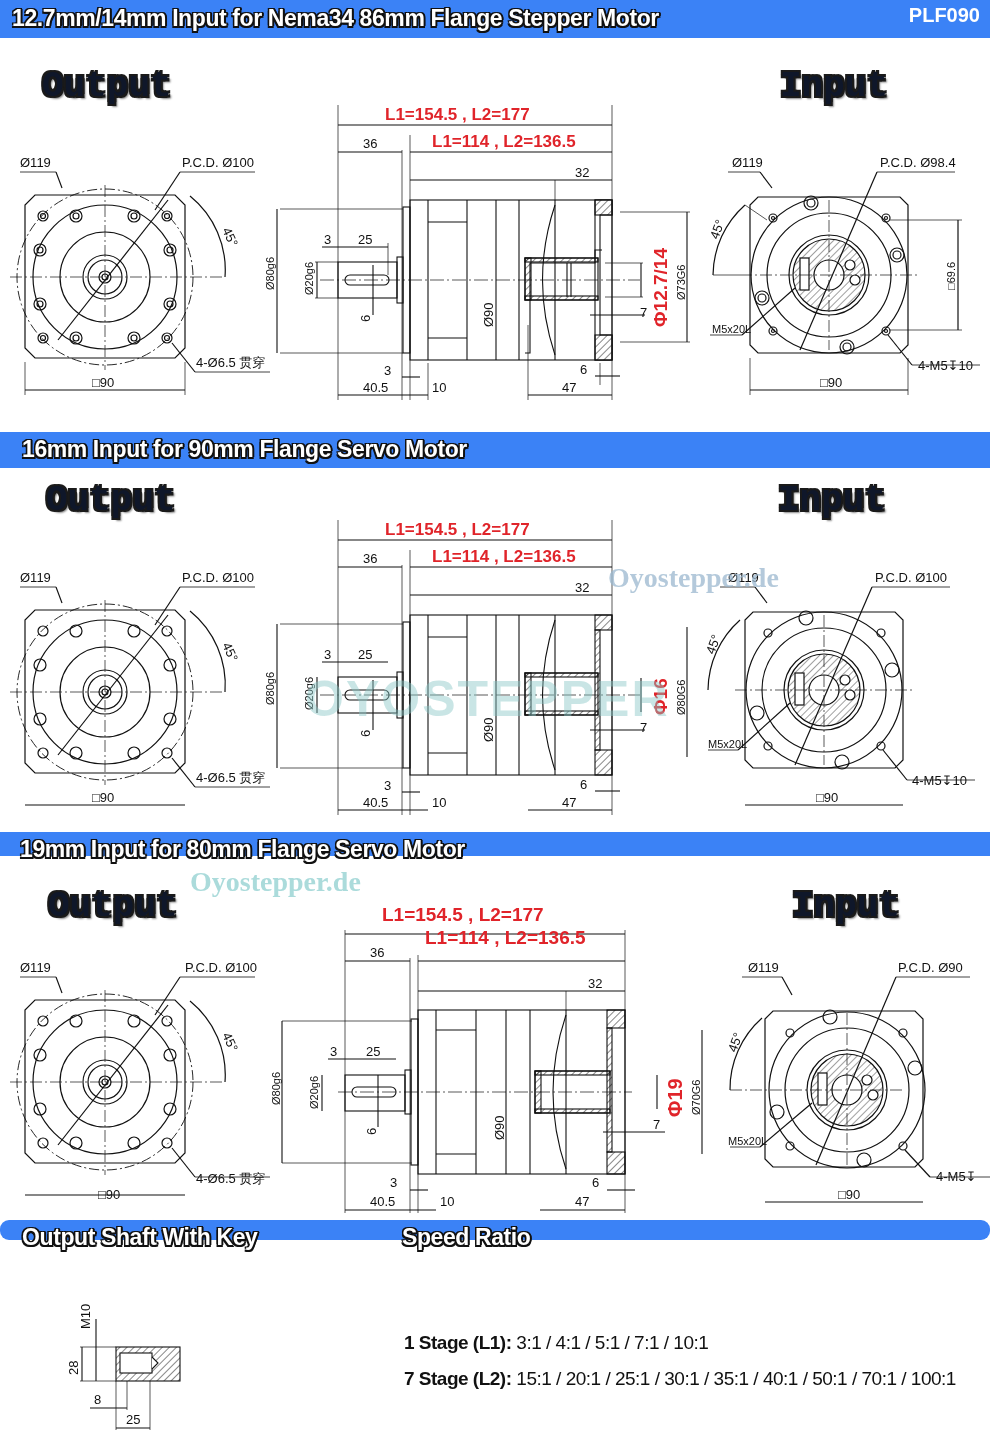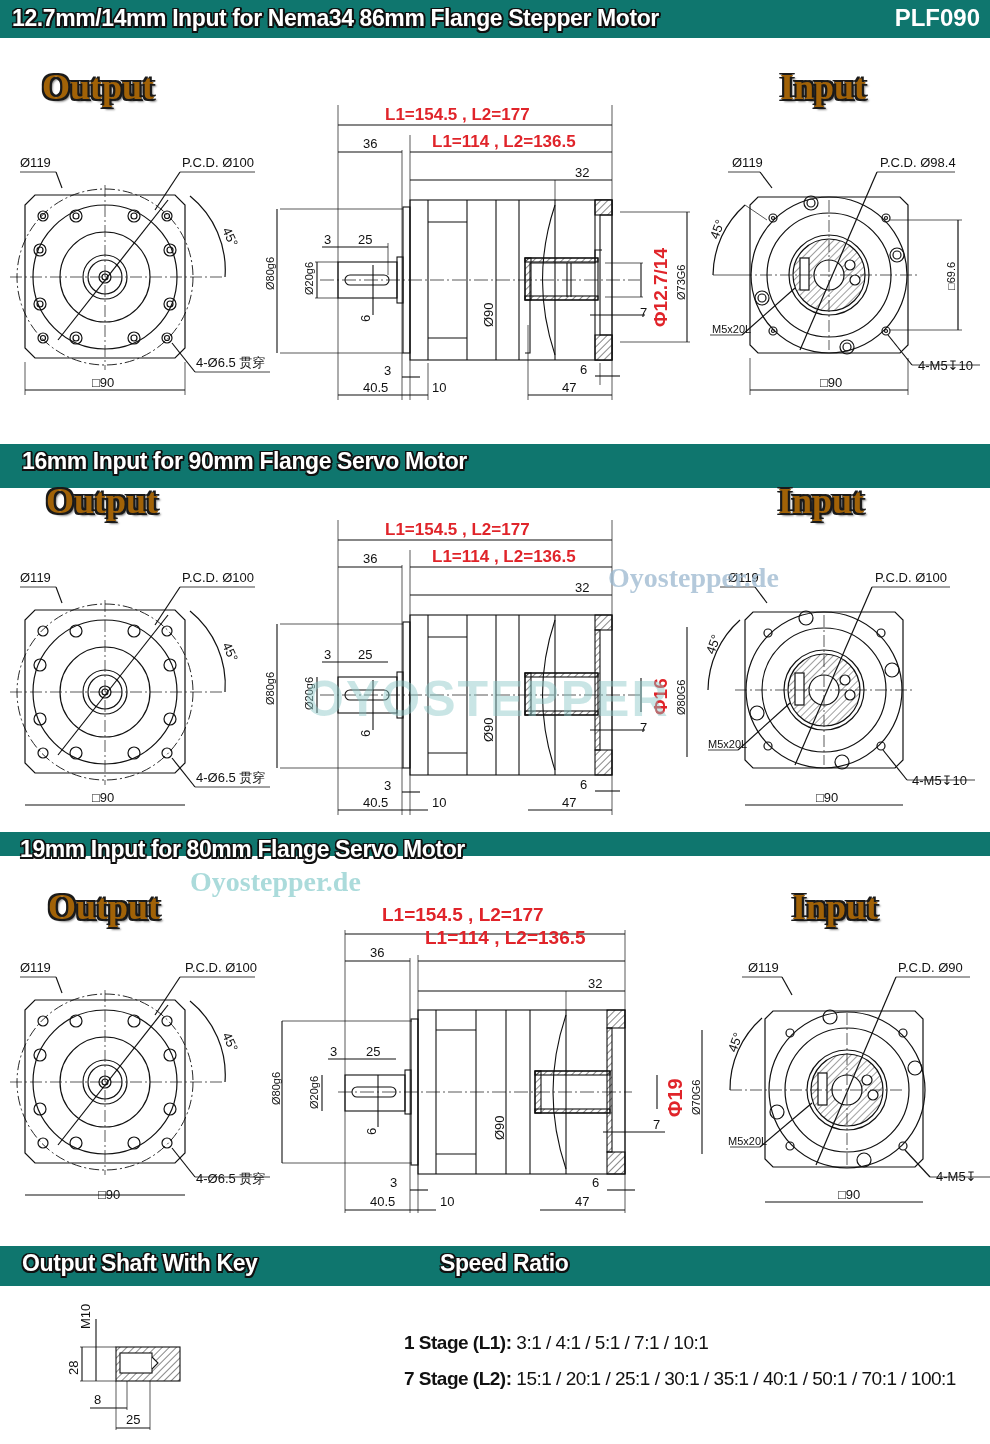--- a/index.html
+++ b/index.html
@@ -1,21 +1,21 @@
 <!DOCTYPE html>
 <html><head>
 <meta charset="utf-8">
 <style>
   html, body { margin:0; padding:0; background:#ffffff; }
   body { width:990px; height:1444px; position:relative; overflow:hidden; font-family:"Liberation Sans", sans-serif; }
-  .bar { position:absolute; left:0; width:990px; background:#0f766e; color:#fff; }
+  .bar { position:absolute; left:0; width:990px; background:#3b82f6; color:#fff; }
   .bar-title { position:absolute; font-family:"Liberation Sans", sans-serif; font-weight:bold; font-size:23px; color:#fff;
     text-shadow: -1.5px -1.5px 0 #111, 1.5px -1.5px 0 #111, -1.5px 1.5px 0 #111, 1.5px 1.5px 0 #111, 0 2px 0 #111, 2px 0 0 #111; letter-spacing:-0.4px; white-space:nowrap; }
-  .model { position:absolute; right:10px; top:4px; font-weight:bold; font-size:24px; color:#fff; }
-  .view-label { position:absolute; font-family:Liberation Serif, serif; font-weight:bold; font-size:36px; color:#a16207;
+  .model { position:absolute; right:10px; top:4px; font-weight:bold; font-size:20px; color:#fff; }
+  .view-label { position:absolute; font-family:Liberation Mono, monospace; font-weight:bold; font-size:36px; color:#0f172a;
     text-shadow: -2px -2px 0 #1a1a1a, 2px -2px 0 #1a1a1a, -2px 2px 0 #1a1a1a, 2px 2px 0 #1a1a1a, 3px 3px 2px #888; white-space:nowrap; }
   svg.dwg { position:absolute; overflow:visible; }
   svg text { font-family:"Liberation Sans", sans-serif; fill:#111; }
   .dim { font-size:13px; }
   .dim-sm { font-size:11px; }
   .red { fill:#e0242a; font-weight:bold; }
   .watermark { position:absolute; font-family:"Liberation Serif", serif; font-weight:bold; font-size:28px; color:#9bb8cf; opacity:0.75; white-space:nowrap; }
   .wm-big { position:absolute; font-family:"Liberation Sans", sans-serif; font-weight:bold; font-size:50px; color:#88c7c6; opacity:0.45; letter-spacing:2px; white-space:nowrap; }
   .ratio { position:absolute; left:404px; font-family:"Liberation Sans", sans-serif; font-size:19px; color:#111; white-space:nowrap; letter-spacing:-0.5px; }
   .ratio b { font-weight:bold; }
@@ -226,21 +226,21 @@
   </defs>
   <text x="32" y="27" class="dim">Ø119</text>
   <text x="180" y="27" class="dim">P.C.D. Ø98.4</text>
   <text x="18" y="100" class="dim" transform="rotate(-70 18 100)">45°</text>
   <text x="12" y="193" class="dim-sm">M5x20L</text>
   <text x="218" y="230" class="dim">4-M5↧10</text>
   <text x="120" y="247" class="dim">□90</text>
   <text x="255" y="150" class="dim-sm" transform="rotate(-90 255 150)">□69.6</text>
 </svg>
 
-<div class="bar" style="top:444px;height:44px;">
+<div class="bar" style="top:432px;height:36px;">
   <div class="bar-title" style="left:22px;top:4px;">16mm Input for 90mm Flange Servo Motor</div>
 </div>
 
 <div class="view-label" style="left:46px;top:480px;">Output</div>
 <div class="view-label" style="left:778px;top:480px;">Input</div>
 
 <svg class="dwg" style="left:0;top:555px;" width="290" height="265">
   <g stroke="#111" fill="none" stroke-width="1.2">
     <path d="M35 55 L175 55 L185 65 L185 208 L175 218 L35 218 L25 208 L25 65 Z"></path>
     <circle cx="105" cy="137" r="88" stroke-dasharray="10 3 2 3" stroke-width="0.9"></circle>
@@ -537,23 +537,23 @@
       <line x1="40" y1="202" x2="92" y2="158"></line>
   </g>
   <text x="28" y="27" class="dim">Ø119</text>
   <text x="178" y="27" class="dim">P.C.D. Ø90</text>
   <text x="16" y="108" class="dim" transform="rotate(-70 16 108)">45°</text>
   <text x="8" y="200" class="dim-sm">M5x20L</text>
   <text x="216" y="236" class="dim">4-M5↧</text>
   <text x="118" y="254" class="dim">□90</text>
 </svg>
 
-<div class="bar" style="top:1246px;height:40px;">
+<div class="bar" style="top:1220px;height:20px;border-radius:9px;">
   <div class="bar-title" style="left:22px;top:4px;">Output Shaft With Key</div>
-  <div class="bar-title" style="left:402px;top:4px;margin-left:38px;">Speed Ratio</div>
+  <div class="bar-title" style="left:402px;top:4px;">Speed Ratio</div>
 </div>
 
 <svg class="dwg" style="left:40px;top:1285px;" width="180" height="155">
   <g stroke="#111" fill="none" stroke-width="1.1">
     <rect x="76" y="62" width="64" height="34" fill="url(#hatch)"></rect>
     <rect x="80" y="68" width="32" height="20" fill="#fff"></rect>
     <path d="M112 72 L118 78 L112 84" fill="#fff"></path>
     <line x1="56" y1="34" x2="56" y2="96"></line>
     <line x1="40" y1="62" x2="76" y2="62" stroke-width="0.7"></line>
     <line x1="40" y1="96" x2="76" y2="96" stroke-width="0.7"></line>

